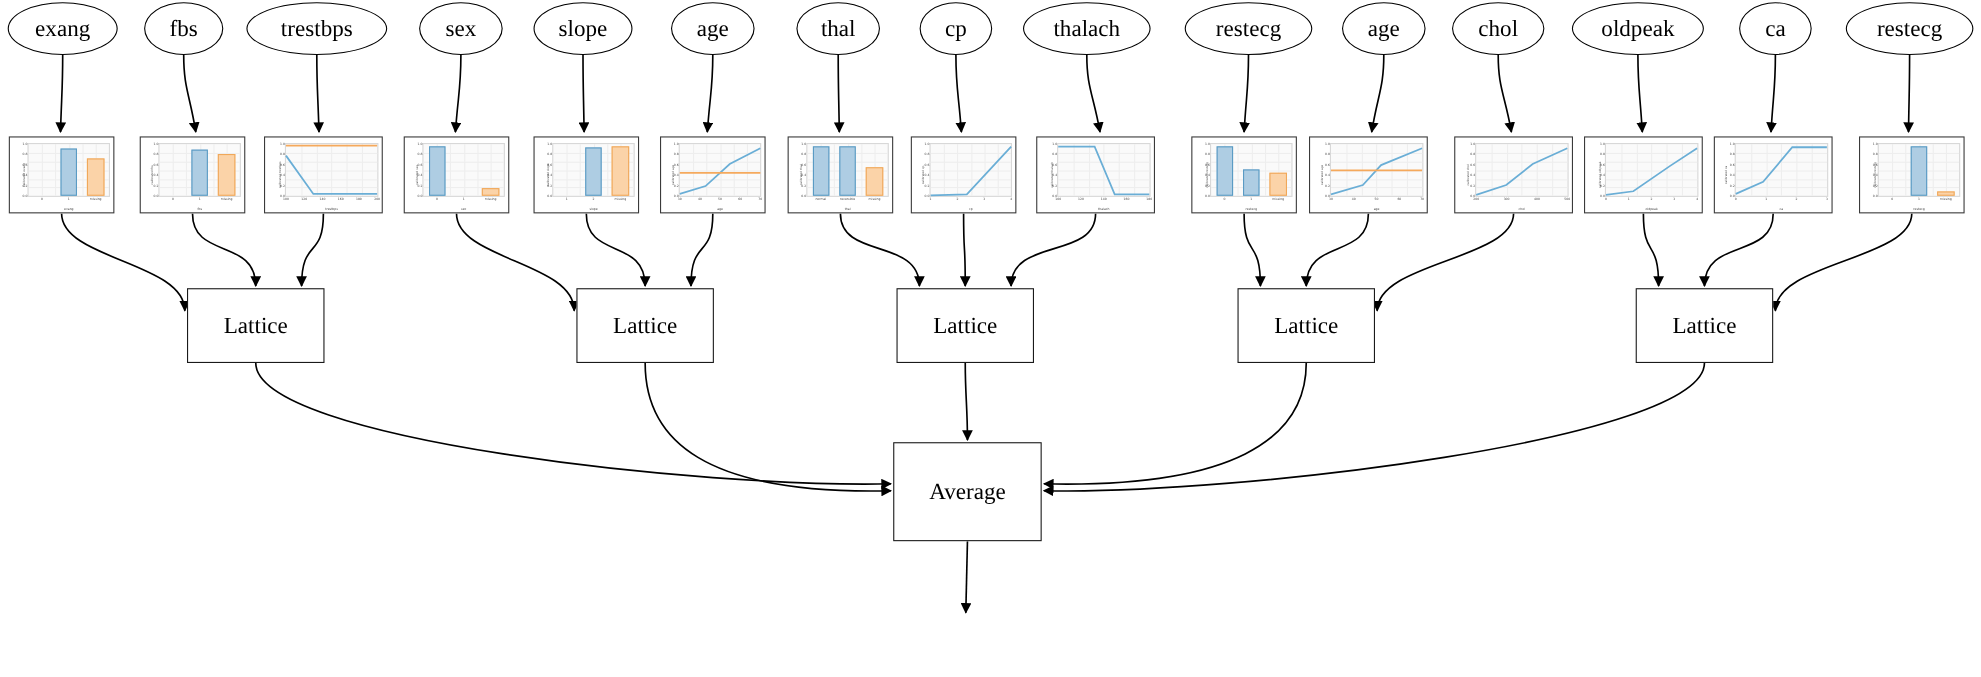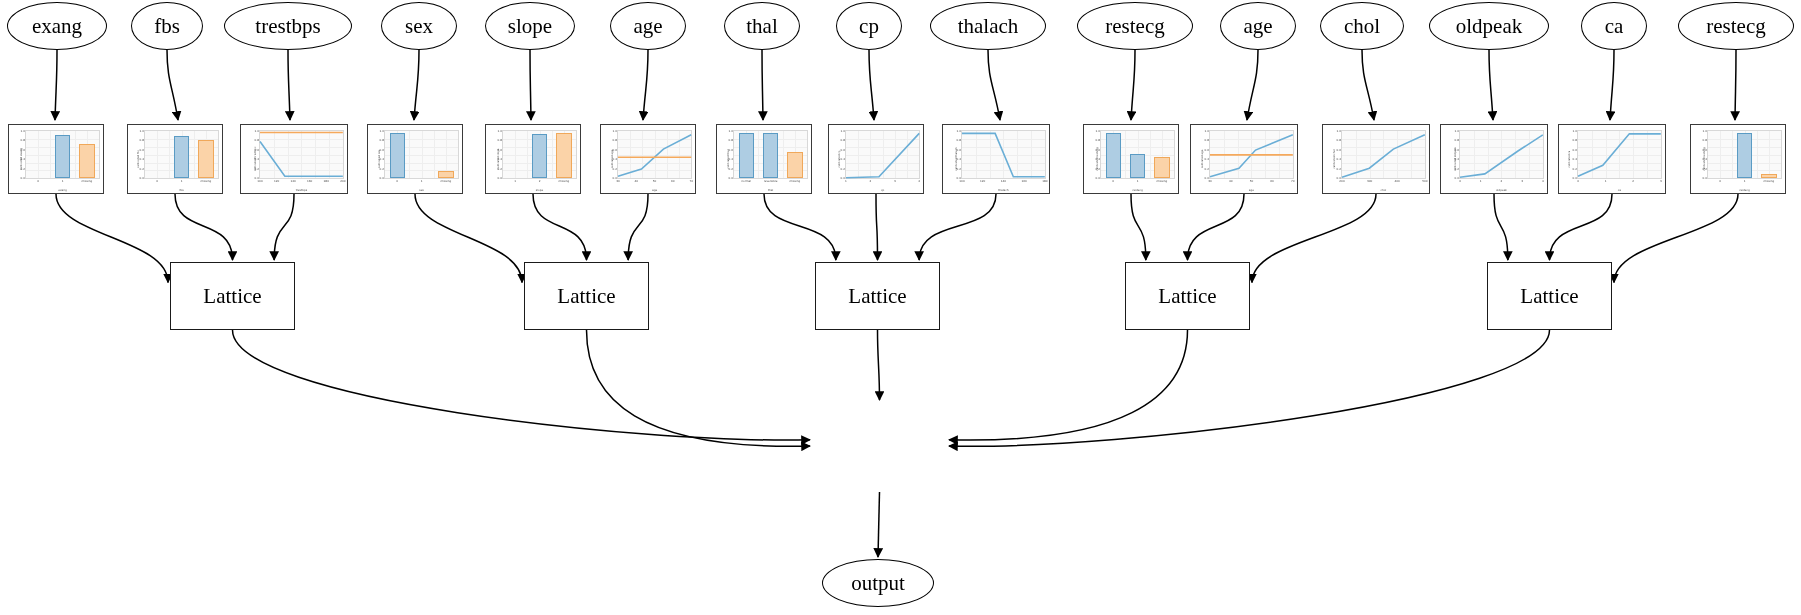--- a/index.html
+++ b/index.html
@@ -756,18 +756,18 @@
         <span>Lattice</span>
       </div>
       <div class="node-box" style="left: 1125px; top: 262px; width: 125px; height: 68px;">
         <span>Lattice</span>
       </div>
       <div class="node-box" style="left: 1487px; top: 262px; width: 125px; height: 68px;">
         <span>Lattice</span>
       </div>
     </div>
 
-
-  <div class="node-ellipse" id="output-node" style="left: 822px; top: 559px; width: 112px; height: 48px;">
-    <span>output</span>
+  <div class="node-box" id="average-node" style="left: 812px; top: 402px; width: 135px; height: 90px;">
+    <span>Average</span>
   </div>
 
+
 </div>
 
 </body></html>

